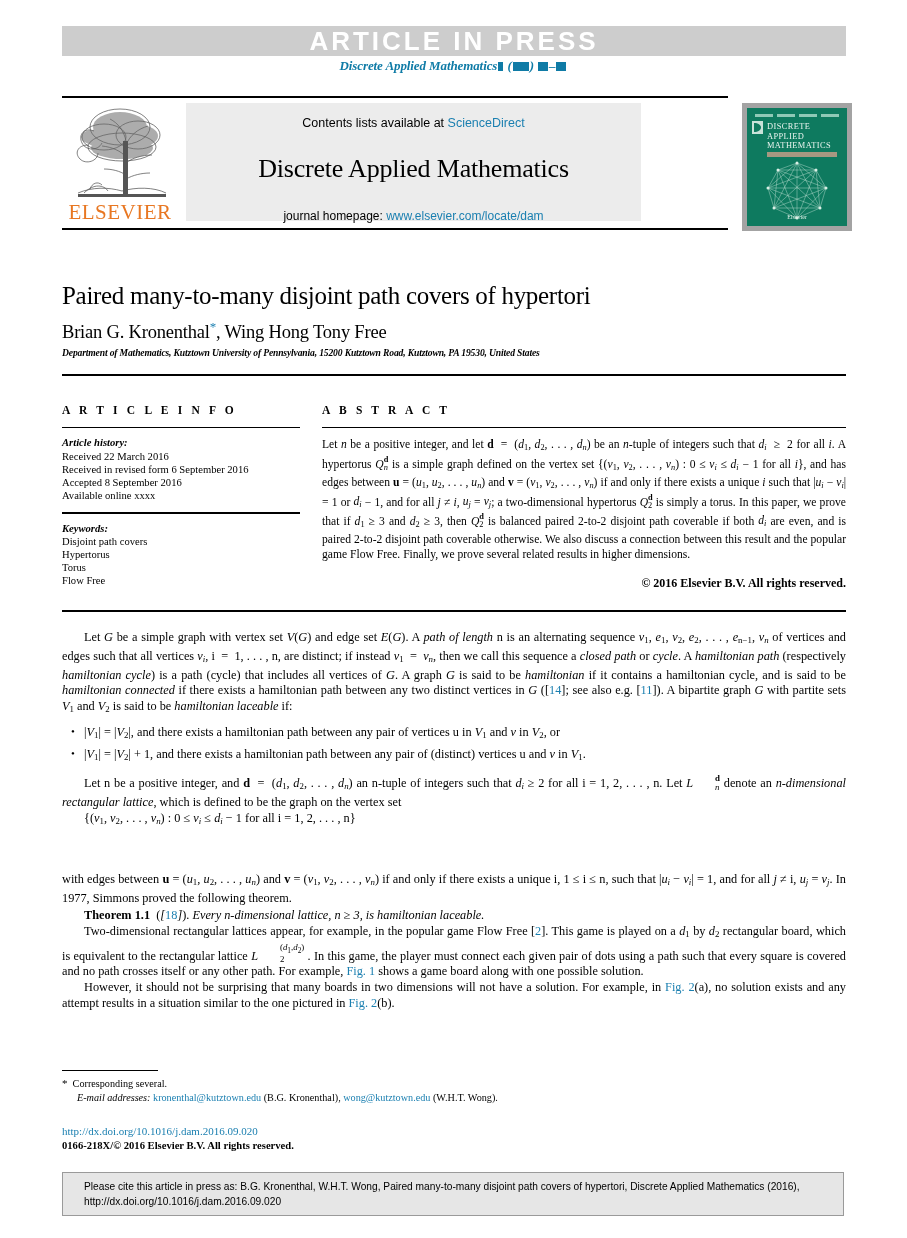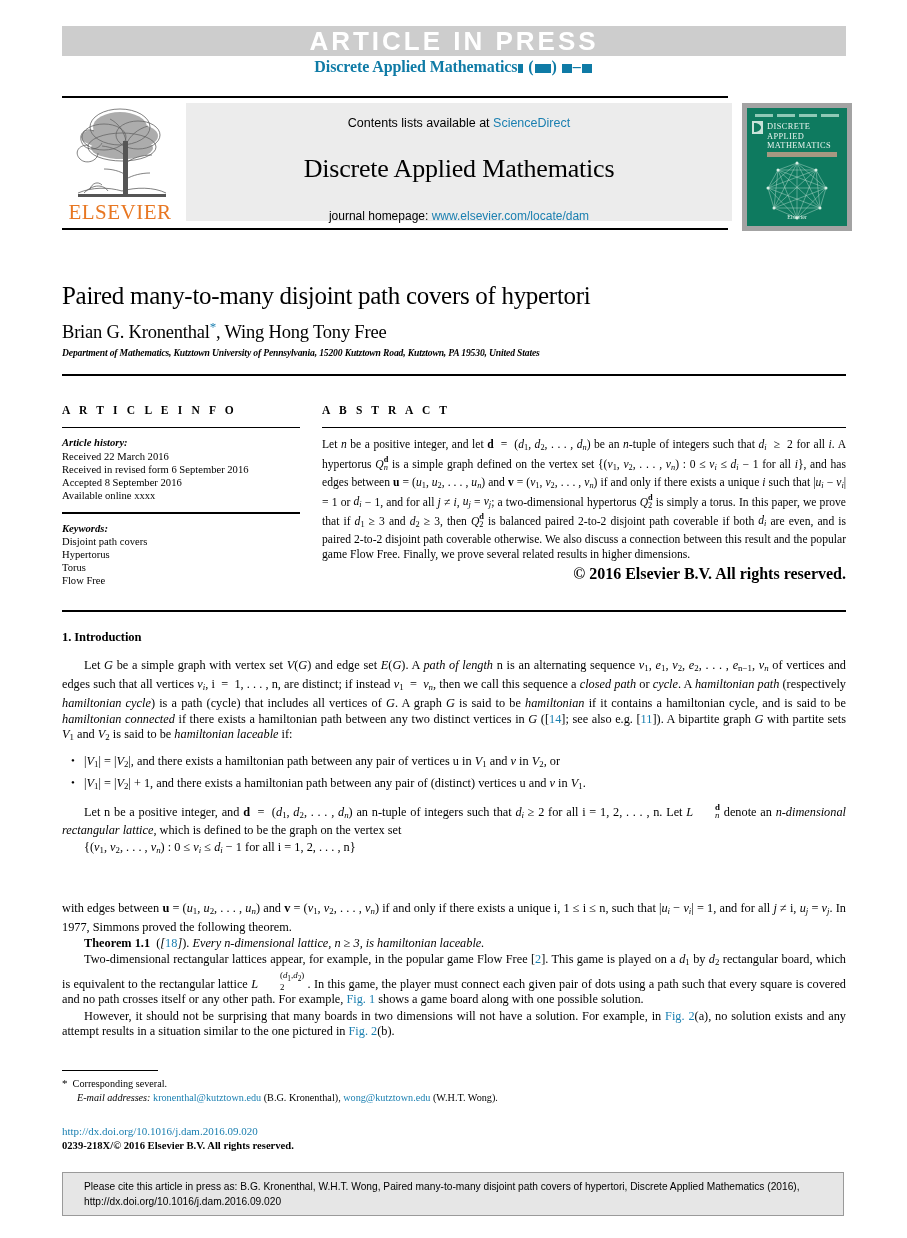--- a/index.html
+++ b/index.html
@@ -43,23 +43,24 @@
     color: #ffffff;
     line-height: 1;
   }
   .journal-ref {
     position: absolute;
     left: 0; right: 0;
     top: 58px;
     text-align: center;
     font-family: "Liberation Serif", serif;
     font-weight: bold;
-    font-size: 16px;
+    font-size: 13px;
     color: #0f7ba6;
     letter-spacing: -0.1px;
+    font-style: italic;
   }
   .blk {
     display: inline-block;
     background: #0f7ba6;
     vertical-align: -1px;
   }
   .blk-s { width: 5px; height: 9px; margin: 0 1px; }
   .blk-m { width: 16px; height: 9px; margin: 0 1px; }
   .blk-l { width: 10px; height: 9px; margin: 0 1px; }
 
@@ -88,21 +89,21 @@
     font-size: 21px;
     letter-spacing: 0.5px;
     color: #e87722;
     line-height: 1;
   }
 
   .masthead-center {
     position: absolute;
     left: 186px;
     top: 103px;
-    width: 546px;
+    width: 455px;
     height: 118px;
     background: #ececec;
     text-align: center;
   }
   .contents-line {
     margin-top: 13px;
     font-family: "Liberation Sans", sans-serif;
     font-size: 12.5px;
     color: #000;
   }
@@ -265,24 +266,24 @@
   .abs-body {
     margin-top: 9px;
     font-family: "Liberation Serif", serif;
     font-size: 11.6px;
     line-height: 15.2px;
     text-align: justify;
     color: #000;
     hyphens: none;
   }
   .abs-copy {
-    margin-top: 3px;
+    margin-top: 14px;
     text-align: right;
     font-family: "Liberation Serif", serif;
-    font-size: 16px;
+    font-size: 12px;
     font-weight: bold;
     color: #000;
   }
   #rule-abs-bottom { left: 62px; top: 610px; width: 784px; height: 1.6px; }
 
   
   .body-area {
     position: absolute;
     left: 62px;
     top: 630px;
@@ -537,21 +538,20 @@
     <div class="hrule"></div>
     <div class="abs-body">
       Let <i class="m">n</i> be a positive integer, and let <b class="bm">d</b> &nbsp;=&nbsp; (<i class="m">d</i><span class="sub">1</span>, <i class="m">d</i><span class="sub">2</span>, . . . , <i class="m">d<span class="sub">n</span></i>) be an <i class="m">n</i>-tuple of integers such that <i class="m">d<span class="sub">i</span></i> &nbsp;≥&nbsp; 2 for all <i class="m">i</i>. A hypertorus <i class="m">Q</i><span class="supsub"><span><b>d</b></span><span><i>n</i></span></span> is a simple graph defined on the vertex set {(<i class="m">v</i><span class="sub">1</span>, <i class="m">v</i><span class="sub">2</span>, . . . , <i class="m">v<span class="sub">n</span></i>) : 0 ≤ <i class="m">v<span class="sub">i</span></i> ≤ <i class="m">d<span class="sub">i</span></i> − 1 for all <i class="m">i</i>}, and has edges between <b class="bm">u</b> = (<i class="m">u</i><span class="sub">1</span>, <i class="m">u</i><span class="sub">2</span>, . . . , <i class="m">u<span class="sub">n</span></i>) and <b class="bm">v</b> = (<i class="m">v</i><span class="sub">1</span>, <i class="m">v</i><span class="sub">2</span>, . . . , <i class="m">v<span class="sub">n</span></i>) if and only if there exists a unique <i class="m">i</i> such that |<i class="m">u<span class="sub">i</span></i> − <i class="m">v<span class="sub">i</span></i>| = 1 or <i class="m">d<span class="sub">i</span></i> − 1, and for all <i class="m">j</i> ≠ <i class="m">i</i>, <i class="m">u<span class="sub">j</span></i> = <i class="m">v<span class="sub">j</span></i>; a two-dimensional hypertorus <i class="m">Q</i><span class="supsub"><span><b>d</b></span><span>2</span></span> is simply a torus. In this paper, we prove that if <i class="m">d</i><span class="sub">1</span> ≥ 3 and <i class="m">d</i><span class="sub">2</span> ≥ 3, then <i class="m">Q</i><span class="supsub"><span><b>d</b></span><span>2</span></span> is balanced paired 2-to-2 disjoint path coverable if both <i class="m">d<span class="sub">i</span></i> are even, and is paired 2-to-2 disjoint path coverable otherwise. We also discuss a connection between this result and the popular game Flow Free. Finally, we prove several related results in higher dimensions.
     </div>
     <div class="abs-copy">© 2016 Elsevier B.V. All rights reserved.</div>
   </div>
 
   <div class="rule-thick" id="rule-abs-bottom"></div>
 
   <div class="body-area">
-    <h2>1. Introduction</h2>
 
     <p>
       Let <i class="m">G</i> be a simple graph with vertex set <i class="m">V</i>(<i class="m">G</i>) and edge set <i class="m">E</i>(<i class="m">G</i>). A <i>path of length</i> n is an alternating sequence <i class="m">v</i><span class="sub">1</span>, <i class="m">e</i><span class="sub">1</span>, <i class="m">v</i><span class="sub">2</span>, <i class="m">e</i><span class="sub">2</span>, . . . , <i class="m">e</i><span class="sub">n−1</span>, <i class="m">v<span class="sub">n</span></i> of vertices and edges such that all vertices <i class="m">v<span class="sub">i</span></i>, i &nbsp;=&nbsp; 1, . . . , n, are distinct; if instead <i class="m">v</i><span class="sub">1</span> &nbsp;=&nbsp; <i class="m">v<span class="sub">n</span></i>, then we call this sequence a <i>closed path</i> or <i>cycle</i>. A <i>hamiltonian path</i> (respectively <i>hamiltonian cycle</i>) is a path (cycle) that includes all vertices of <i class="m">G</i>. A graph <i class="m">G</i> is said to be <i>hamiltonian</i> if it contains a hamiltonian cycle, and is said to be <i>hamiltonian connected</i> if there exists a hamiltonian path between any two distinct vertices in <i class="m">G</i> ([<a class="ref" href="#">14</a>]; see also e.g. [<a class="ref" href="#">11</a>]). A bipartite graph <i class="m">G</i> with partite sets <i class="m">V</i><span class="sub">1</span> and <i class="m">V</i><span class="sub">2</span> is said to be <i>hamiltonian laceable</i> if:
     </p>
 
     <ul>
       <li>|<i class="m">V</i><span class="sub">1</span>| = |<i class="m">V</i><span class="sub">2</span>|, and there exists a hamiltonian path between any pair of vertices u in <i class="m">V</i><span class="sub">1</span> and <i class="m">v</i> in <i class="m">V</i><span class="sub">2</span>, or</li>
       <li>|<i class="m">V</i><span class="sub">1</span>| = |<i class="m">V</i><span class="sub">2</span>| + 1, and there exists a hamiltonian path between any pair of (distinct) vertices u and <i class="m">v</i> in <i class="m">V</i><span class="sub">1</span>.</li>
     </ul>
 
@@ -589,21 +589,21 @@
       <span class="em-lab">E-mail addresses:</span>
       <a href="#">kronenthal@kutztown.edu</a>
       <span>(B.G. Kronenthal)</span>,
       <a href="#">wong@kutztown.edu</a>
       <span>(W.H.T. Wong).</span>
     </div>
   </div>
 
   <div class="doi-block">
     <div><a href="#">http://dx.doi.org/10.1016/j.dam.2016.09.020</a></div>
-    <div class="issn">0239-218X/© 2016 Elsevier B.V. All rights reserved.</div>
+    <div class="issn">0166-218X/© 2016 Elsevier B.V. All rights reserved.</div>
   </div>
 
   <div class="cite-box">
     <div class="cite-text">
       <span>Please cite this article in press as: B.G. Kronenthal, W.H.T. Wong, Paired many-to-many disjoint path covers of hypertori, Discrete Applied Mathematics</span>
       <span>(2016), http://dx.doi.org/10.1016/j.dam.2016.09.020</span>
     </div>
   </div>
 
 </div>

